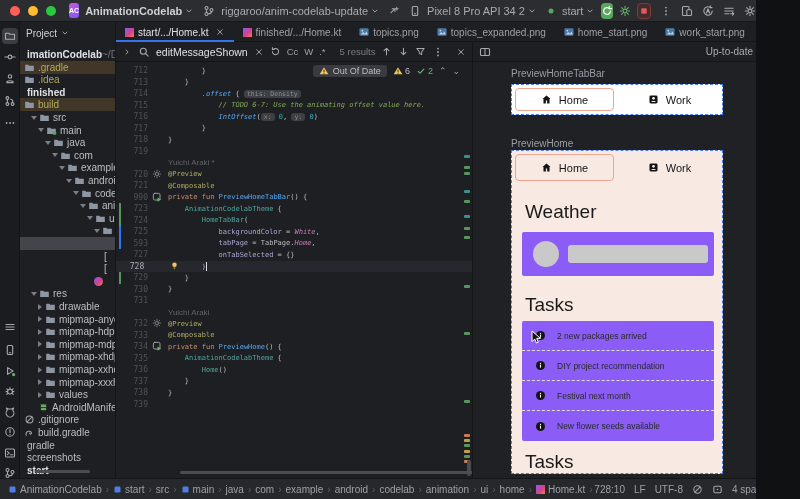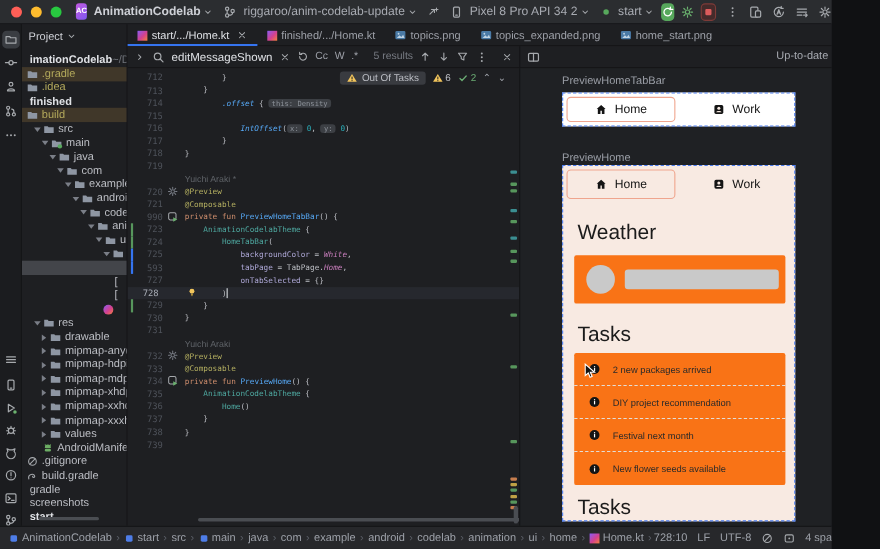--- a/index.html
+++ b/index.html
@@ -90,21 +90,21 @@
   
   .preview{position:absolute;left:472px;top:62px;width:300px;height:416px;background:#1F2124;
            border-left:1px solid #141517;overflow:hidden;}
   .pv-label{position:absolute;font-size:10px;color:#9A9EA6;}
   .pv-card{position:absolute;border:1px dashed #4A7CF0;}
   .pv-tabbar{display:flex;height:100%;}
   .pv-cell{flex:1;display:flex;align-items:center;justify-content:center;gap:7px;position:relative;
            font-size:11px;color:#141414;}
   .pv-selbox{position:absolute;left:3px;top:3px;right:3px;bottom:3px;border:1px solid #EFA58E;border-radius:4px;}
   .pv-h{position:absolute;left:13px;font-size:19px;color:#1B1B1B;font-weight:400;}
-  .skel{position:absolute;background:#f97316;border-radius:2px;}
+  .skel{position:absolute;background:#8b5cf6;border-radius:2px;}
   .skel-circle{position:absolute;border-radius:50%;background:#C9C9C9;}
   .skel-bar{position:absolute;background:#C9C9C9;border-radius:3px;}
   .topic-row{height:30px;display:flex;align-items:center;padding-left:13px;gap:11px;
              border-bottom:1px dashed #E3DDD6;font-size:8.5px;color:#2A2A2A;}
   .topic-row:last-child{border-bottom:none;}
 
   
   .rightstrip{position:absolute;left:772px;top:22px;width:28px;height:456px;background:#1B1C1F;border-left:1px solid #141517;}
   .rs-ico{position:absolute;left:7px;width:14px;height:14px;display:flex;align-items:center;justify-content:center;}
 
@@ -632,20 +632,30 @@
       <div class="tab">
         <span style="display: inline-flex; align-items: center;">
           <svg width="10" height="10" viewBox="0 0 12 12">
             <rect x=".5" y="1.5" width="11" height="9" rx="1.5" fill="#4A7AA6"></rect>
             <path d="M2 9l3-3 2 2 2-2.5 1.5 3.5z" fill="#BFD3E4"></path>
             <circle cx="4" cy="4.4" r="1" fill="#BFD3E4"></circle>
           </svg>
         </span>
         <span>home_start.png</span>
       </div>
+      <div class="tab">
+        <span style="display: inline-flex; align-items: center;">
+          <svg width="10" height="10" viewBox="0 0 12 12">
+            <rect x=".5" y="1.5" width="11" height="9" rx="1.5" fill="#4A7AA6"></rect>
+            <path d="M2 9l3-3 2 2 2-2.5 1.5 3.5z" fill="#BFD3E4"></path>
+            <circle cx="4" cy="4.4" r="1" fill="#BFD3E4"></circle>
+          </svg>
+        </span>
+        <span>work_start.png</span>
+      </div>
     </div>
 
   <div class="searchrow">
     <span style="display: inline-flex; align-items: center;">
         <svg width="10" height="10" viewBox="0 0 12 12">
           <path d="M4.8 3.5L7.3 6 4.8 8.5" stroke="#A6A9AD" stroke-width="1.1" fill="none" stroke-linecap="round" stroke-linejoin="round"></path>
         </svg>
       </span>
     <span style="display: inline-flex; align-items: center;">
         <svg width="12" height="12" viewBox="0 0 12 12">
@@ -724,20 +734,21 @@
         <div class="code-row" style="top: 14.5px;">
           <span class="ln">713</span>
           <span class="ctext"><span class="s-fg">    }</span></span>
         </div>
         <div class="code-row" style="top: 26px;">
           <span class="ln">714</span>
           <span class="ctext"><span class="s-fg">        </span><span class="s-fni">.offset</span><span class="s-fg"> { </span><span class="s-hint">this: Density</span></span>
         </div>
         <div class="code-row" style="top: 37.5px;">
           <span class="ln">715</span>
+          <span class="ctext"><span class="s-fg">            </span><span class="s-cm">// TODO 6-7: Use the animating offset value here.</span></span>
         </div>
         <div class="code-row" style="top: 49px;">
           <span class="ln">716</span>
           <span class="ctext"><span class="s-fg">            </span><span class="s-fni">IntOffset</span><span class="s-fg">(</span><span class="s-hint">x:</span><span class="s-fg"> </span><span class="s-num">0</span><span class="s-fg">, </span><span class="s-hint">y:</span><span class="s-fg"> </span><span class="s-num">0</span><span class="s-fg">)</span></span>
         </div>
         <div class="code-row" style="top: 60.5px;">
           <span class="ln">717</span>
           <span class="ctext"><span class="s-fg">        }</span></span>
         </div>
         <div class="code-row" style="top: 72px;">
@@ -872,21 +883,21 @@
       </div>
     <div class="inspect">
       <span class="ood">
         <span style="display: inline-flex; align-items: center;">
             <svg width="10" height="10" viewBox="0 0 12 12">
               <path d="M6 1.6L11.2 10H.8z" fill="#F2C55C"></path>
               <rect x="5.5" y="4.4" width="1.1" height="3" fill="#1E1F22"></rect>
               <rect x="5.5" y="8.2" width="1.1" height="1.1" fill="#1E1F22"></rect>
             </svg>
           </span>
-        <span>Out Of Tasks</span>
+        <span>Out Of Date</span>
       </span>
       <span style="display:flex;align-items:center;gap:2px">
         <span style="display: inline-flex; align-items: center;">
             <svg width="10" height="10" viewBox="0 0 12 12">
               <path d="M6 1.6L11.2 10H.8z" fill="#F2C55C"></path>
               <rect x="5.5" y="4.4" width="1.1" height="3" fill="#1E1F22"></rect>
               <rect x="5.5" y="8.2" width="1.1" height="1.1" fill="#1E1F22"></rect>
             </svg>
           </span>
         <span>6</span>

